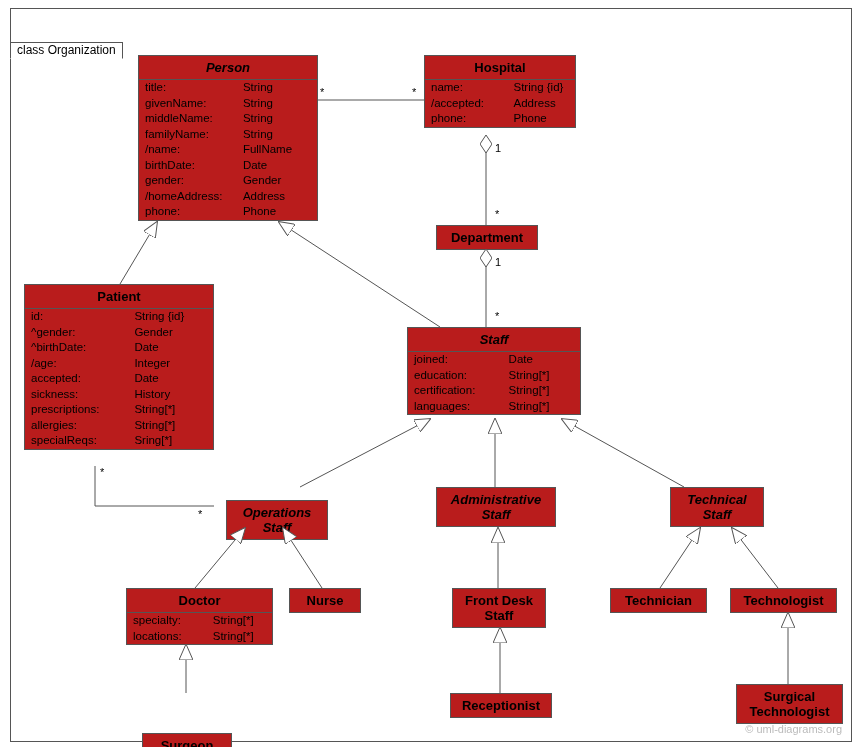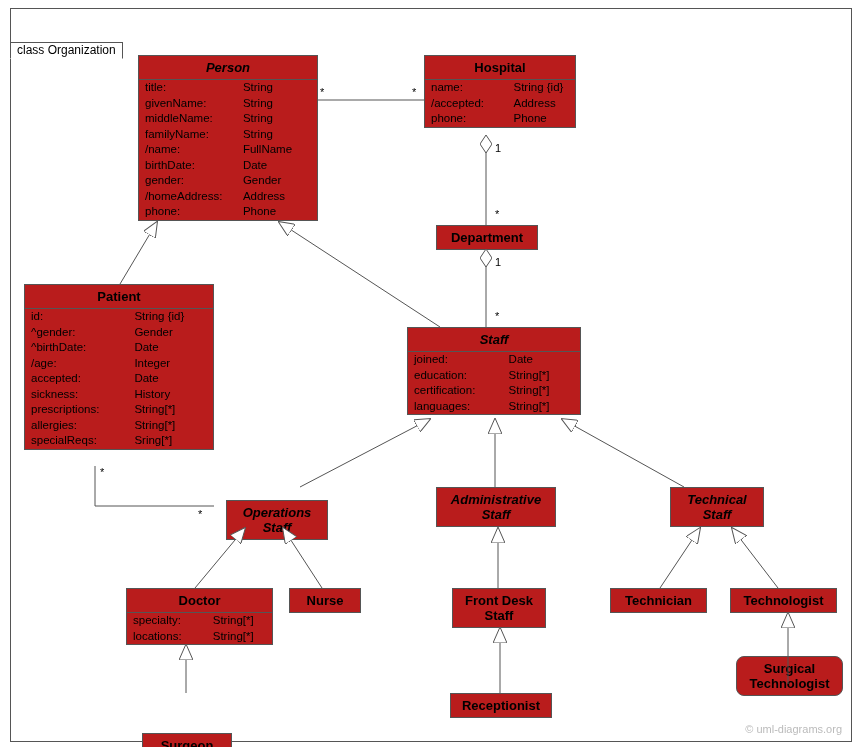--- a/index.html
+++ b/index.html
@@ -278,21 +278,21 @@
   </div>
 
   <div class="class-box" style="left:142px; top:693px; width:88px;margin-top:40px;">
     <div class="class-title plain noborder">Surgeon</div>
   </div>
 
   <div class="class-box" style="left:450px; top:693px; width:100px;">
     <div class="class-title plain noborder">Receptionist</div>
   </div>
 
-  <div class="class-box" style="left:736px; top:656px; width:105px;border-radius:8px;">
+  <div class="class-box" style="left:736px; top:684px; width:105px;">
     <div class="class-title plain noborder" style="white-space:pre-line;">Surgical
 Technologist</div>
   </div>
 
   <svg class="conn">
     <defs>
       <marker id="tri" markerWidth="16" markerHeight="14" refX="15" refY="7" orient="auto" markerUnits="userSpaceOnUse">
         <path d="M0,0 L16,7 L0,14 Z" fill="#fff" stroke="#555" stroke-width="1"></path>
       </marker>
       <marker id="diamond" markerWidth="18" markerHeight="12" refX="17" refY="6" orient="auto" markerUnits="userSpaceOnUse">

